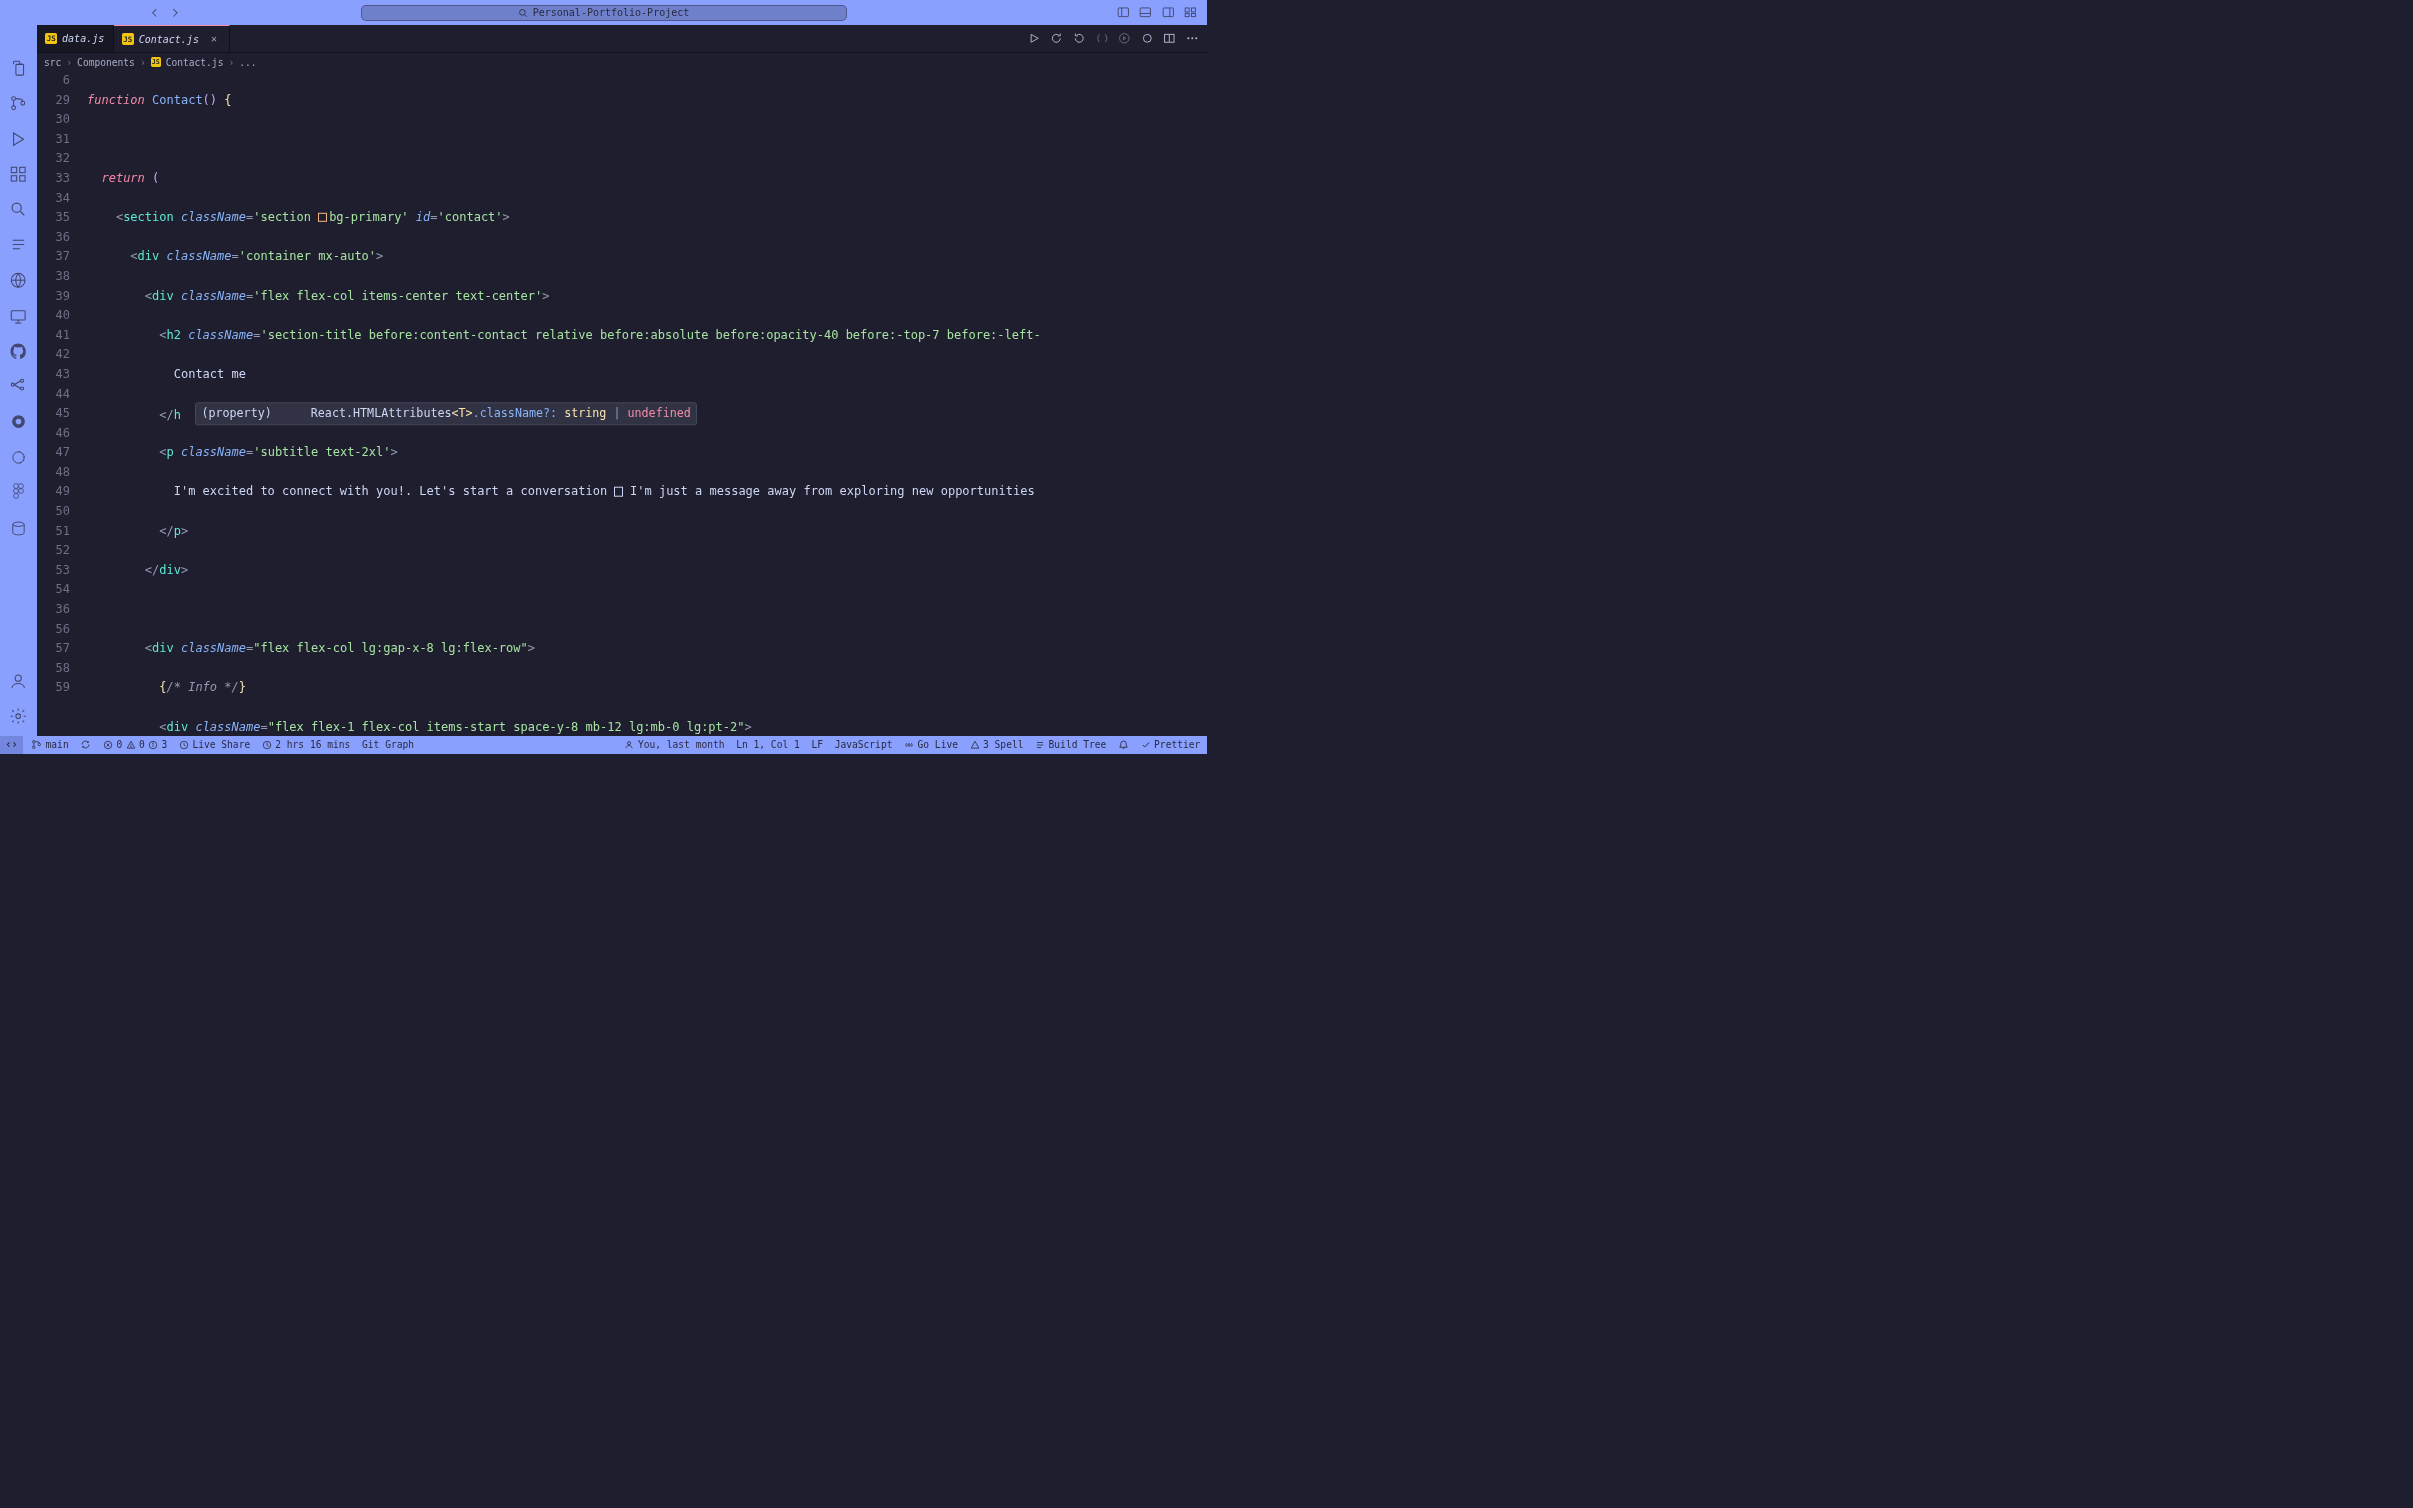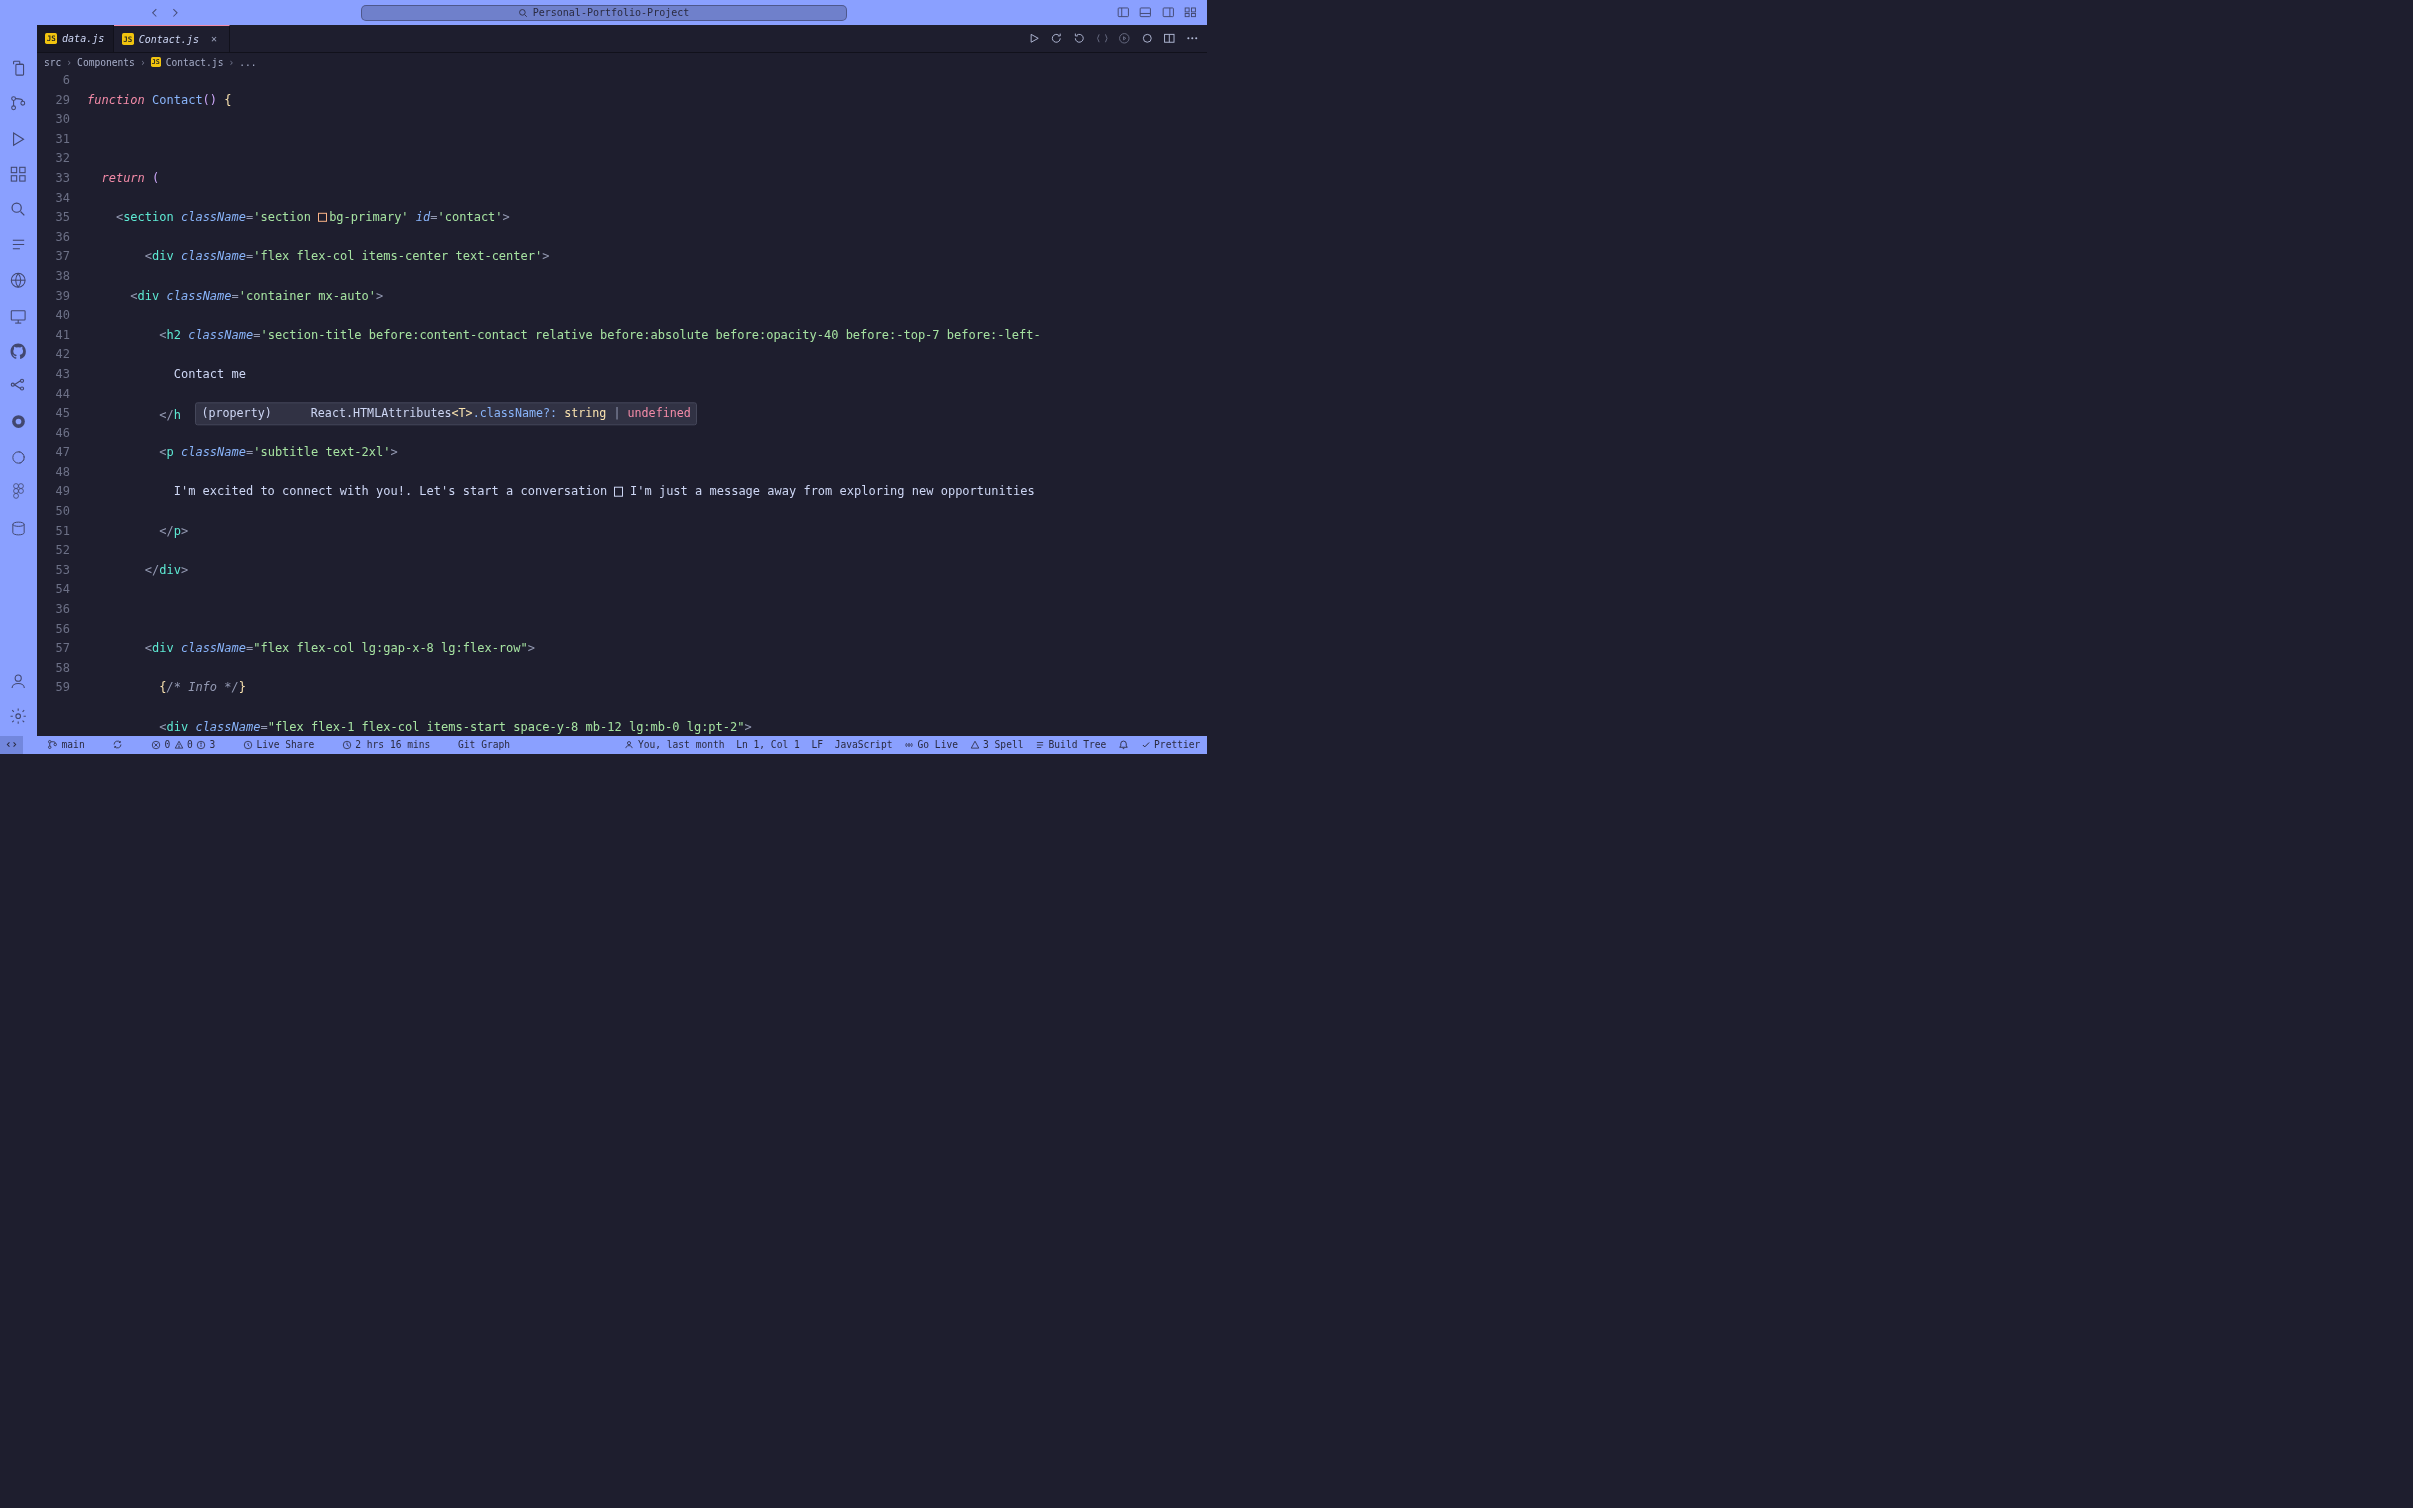--- a/index.html
+++ b/index.html
@@ -163,21 +163,20 @@
 .status-bar {
   position:absolute;
   left:0; right:0; bottom:0;
   height:18.4px;
   background:#8aa0ff;
   color:#2a2a40;
   display:flex;
   align-items:center;
   font-size:9.6px;
   padding: 0 6.7px;
-  gap: 16px;
 }
 .status-bar .sb-item { display:flex; align-items:center; gap:3.4px; margin-right:11.7px; cursor:pointer;}
 .status-bar .sb-right { margin-left:auto; display:flex; align-items:center;}
 .status-bar .sb-right .sb-item { margin-left:11.7px; margin-right:0;}
 
 .remote-indicator {
   background:#7287dd; 
   height:18.4px;
   padding:0 5.9px;
   display:flex; align-items:center;
@@ -431,22 +430,22 @@
       <div class="ln">56</div>
       <div class="ln">57</div>
       <div class="ln">58</div>
       <div class="ln">59</div>
     </div>
   <div class="code">
 <div class="code-line"><span class="c-kw">function </span><span class="c-fn">Contact</span><span class="c-brace2">()</span> <span class="c-brace">{</span></div>
 <div class="code-line"></div>
 <div class="code-line">  <span class="c-kw">return</span> <span class="c-brace2">(</span></div>
 <div class="code-line">    <span class="c-punct">&lt;</span><span class="c-tag">section</span> <span class="c-attr">className</span><span class="c-punct">=</span><span class="c-str">'section </span><span class="box"></span><span class="c-str">bg-primary'</span> <span class="c-attr">id</span><span class="c-punct">=</span><span class="c-str">'contact'</span><span class="c-punct">&gt;</span></div>
+<div class="code-line">      <span class="c-punct">&lt;</span><span class="c-tag">div</span> <span class="c-attr">className</span><span class="c-punct">=</span><span class="c-str">'container mx-auto'</span><span class="c-punct">&gt;</span></div>
 <div class="code-line">        <span class="c-punct">&lt;</span><span class="c-tag">div</span> <span class="c-attr">className</span><span class="c-punct">=</span><span class="c-str">'flex flex-col items-center text-center'</span><span class="c-punct">&gt;</span></div>
-<div class="code-line">      <span class="c-punct">&lt;</span><span class="c-tag">div</span> <span class="c-attr">className</span><span class="c-punct">=</span><span class="c-str">'container mx-auto'</span><span class="c-punct">&gt;</span></div>
 <div class="code-line">          <span class="c-punct">&lt;</span><span class="c-tag">h2</span> <span class="c-attr">className</span><span class="c-punct">=</span><span class="c-str">'section-title before:content-contact relative before:absolute before:opacity-40 before:-top-7 before:-left-</span></div>
 <div class="code-line">            <span class="c-text">Contact me</span></div>
 <div class="code-line">          <span class="c-punct">&lt;/</span><span class="c-tag">h</span>  <span class="hover-tooltip" style="position:static;display:inline-block;transform:translateY(-1.7px);"><span class="c-text">(property) </span><span class="c-var">React.HTMLAttributes</span><span class="c-type">&lt;T&gt;</span><span class="c-prop">.className?:</span><span class="c-type"> string </span><span class="c-punct">| </span><span class="c-und">undefined</span></span></div>
 <div class="code-line">          <span class="c-punct">&lt;</span><span class="c-tag">p</span> <span class="c-attr">className</span><span class="c-punct">=</span><span class="c-str">'subtitle text-2xl'</span><span class="c-punct">&gt;</span></div>
 <div class="code-line">            <span class="c-text">I'm excited to connect with you!. Let's start a conversation </span><span class="box3"></span><span class="c-text"> I'm just a message away from exploring new opportunities</span></div>
 <div class="code-line">          <span class="c-punct">&lt;/</span><span class="c-tag">p</span><span class="c-punct">&gt;</span></div>
 <div class="code-line">        <span class="c-punct">&lt;/</span><span class="c-tag">div</span><span class="c-punct">&gt;</span></div>
 <div class="code-line"></div>
 <div class="code-line">        <span class="c-punct">&lt;</span><span class="c-tag">div</span> <span class="c-attr">className</span><span class="c-punct">=</span><span class="c-str">"flex flex-col lg:gap-x-8 lg:flex-row"</span><span class="c-punct">&gt;</span></div>
 <div class="code-line">          <span class="c-brace">{</span><span class="c-comment">/* Info */</span><span class="c-brace">}</span></div>

